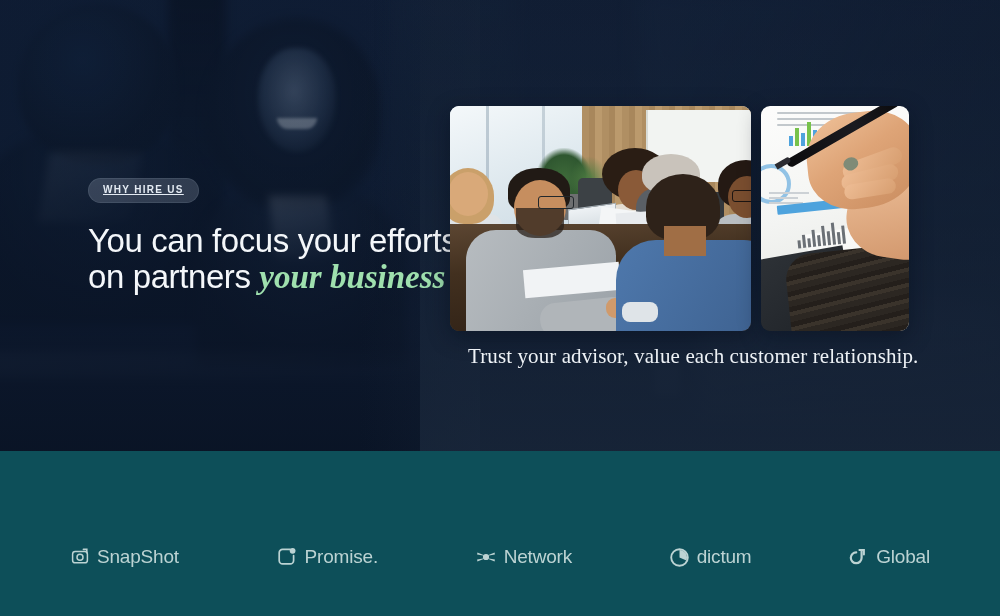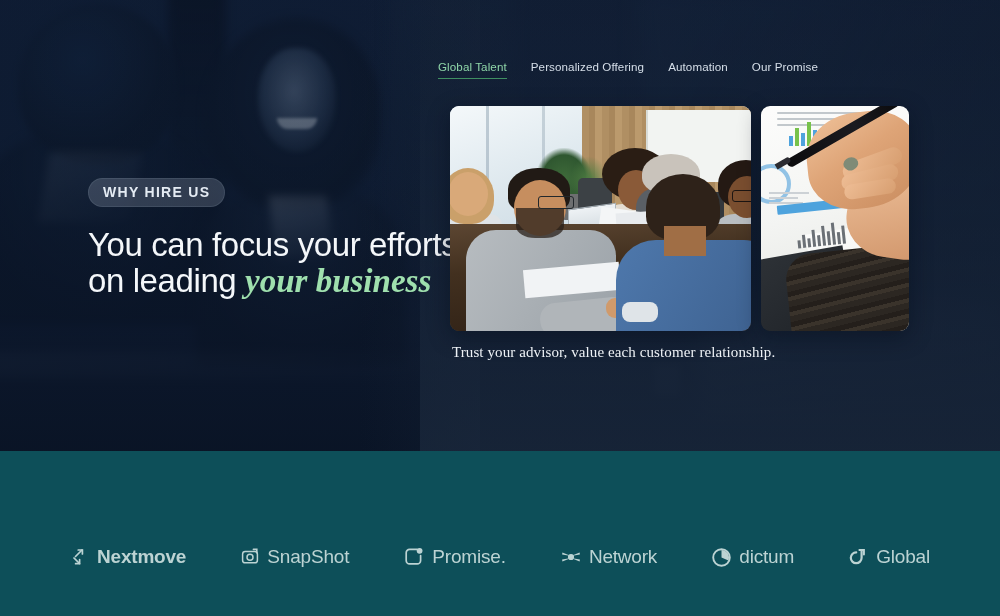--- a/index.html
+++ b/index.html
@@ -220,24 +220,25 @@
     width: 360px;
     z-index: 6;
   }
   .badge {
     display: inline-block;
     padding: 6px 14px 7px;
     border-radius: 20px;
     background: rgba(198,212,230,.20);
     border: 1px solid rgba(210,224,240,.10);
     color: #e4ebf3;
-    font-size: 14px;
+    font-size: 10px;
     font-weight: bold;
     letter-spacing: 1.3px;
     line-height: 1;
+    text-decoration: underline;
   }
   .headline {
     margin-top: 20px;
     font-size: 33px;
     line-height: 1.08;
     color: #f4f7fa;
     font-weight: 500;
     letter-spacing: -.4px;
     white-space: nowrap;
   }
@@ -440,23 +441,24 @@
 
   
   .caption {
     position: absolute;
     left: 452px; top: 344px;
     width: 470px;
     z-index: 6;
   }
   .caption-title {
     font-family: "Liberation Serif", serif;
-    font-size: 15px;
+    font-size: 21px;
     color: #eef2f6;
     letter-spacing: .1px;
+    margin-left: 16px;
   }
   .caption-sub {
     margin-top: 10px;
     font-size: 10.3px;
     color: #c3ccd7;
     letter-spacing: .05px;
   }
 
   
   .partners {
@@ -518,40 +520,26 @@
       <div class="bg-col-b"></div>
       <div class="bg-win-right"></div>
       <div class="bg-table"></div>
       <div class="bg-paper"></div>
       <div class="bg-cup"></div>
       <div class="hero-veil"></div>
       <div class="hero-panel-fade"></div>
       <div class="hero-panel"></div>
     </div>
 
-    <nav class="topnav">
-      <div class="nav-item active">
-        <span>Global Talent</span>
-      </div>
-      <div class="nav-item">
-        <span>Personalized Offering</span>
-      </div>
-      <div class="nav-item">
-        <span>Automation</span>
-      </div>
-      <div class="nav-item">
-        <span>Our Promise</span>
-      </div>
-    </nav>
 
     <div class="hero-copy">
       <div class="badge">WHY HIRE US</div>
       <h1 class="headline">
         <span>You can focus your efforts</span><br>
-        <span>on leading </span><span class="accent">your business</span>
+        <span>on partners </span><span class="accent">your business</span>
       </h1>
     </div>
 
     <div class="cards">
 
       <div class="card card-meeting">
         <div class="meet">
           <div class="meet-window"></div>
           <div class="meet-wood"></div>
           <div class="meet-board"></div>
@@ -670,31 +658,20 @@
     <div class="caption">
       <div class="caption-title">Trust your advisor, value each customer relationship.</div>
     </div>
 
   </section>
 
   <section class="partners">
 
     <div class="logos">
 
-      <div class="logo">
-        <span>
-          <svg width="20" height="20" viewBox="0 0 20 20" fill="none" stroke="#bcd3d3" stroke-width="1.7" stroke-linecap="round">
-            <path d="M12 3 L5.5 9.5"></path>
-              <path d="M8.2 3 L12.4 3 L12.4 7"></path>
-            <path d="M4 11 L9.5 16.5"></path>
-              <path d="M9.6 12.6 L9.6 16.7 L5.6 16.7"></path>
-          </svg>
-        </span>
-        <span class="logo-name bold">Nextmove</span>
-      </div>
 
       <div class="logo">
         <span>
           <svg width="20" height="20" viewBox="0 0 20 20" fill="none" stroke="#bcd3d3" stroke-width="1.5" stroke-linecap="round">
             <rect x="2.6" y="4.6" width="14.8" height="11.2" rx="2.6"></rect>
             <circle cx="10" cy="10.2" r="3"></circle>
             <path d="M13.4 2.4 L16.8 2.4 L16.8 5.6" stroke-width="1.6"></path>
           </svg>
         </span>
         <span class="logo-name">SnapShot</span>

